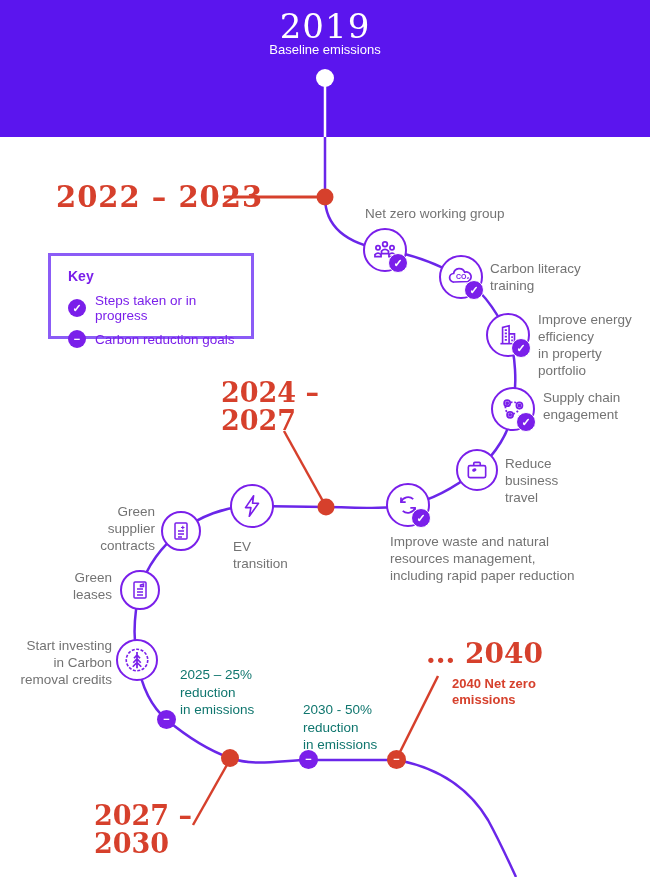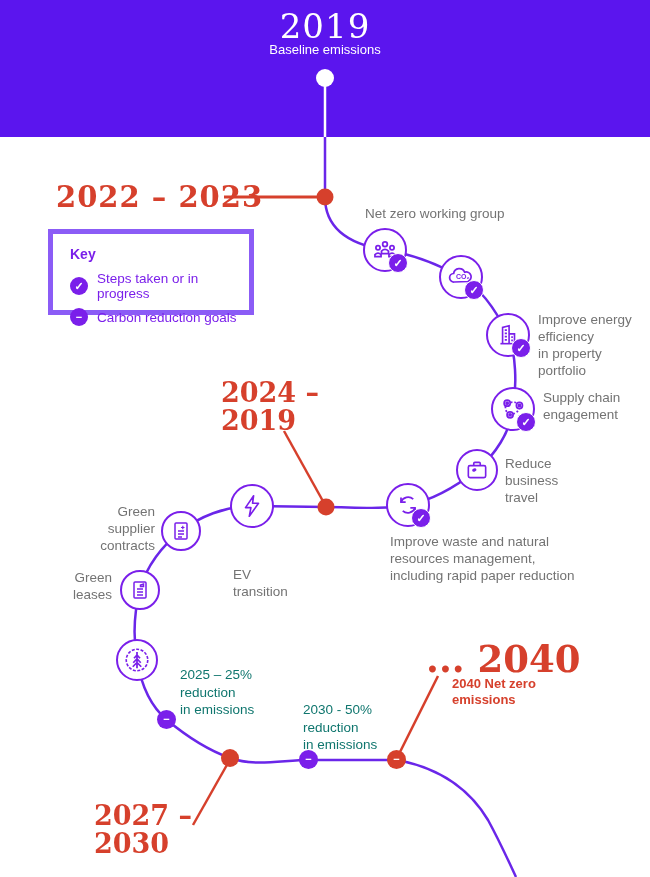--- a/index.html
+++ b/index.html
@@ -21,25 +21,25 @@
   .badge.floating{width:19px;height:19px;}
   .badge.red{background:#d6402c;}
 
   .label{position:absolute;color:#737373;font-size:13.5px;line-height:1.26;white-space:pre-line;}
   .label.right{text-align:right;}
   .goal{position:absolute;color:#0f766e;font-size:13.5px;font-weight:normal;line-height:1.3;white-space:pre-line;}
   .period{position:absolute;color:#d6402c;font-family:"DejaVu Serif",serif;font-weight:bold;white-space:pre-line;}
   .p-2022{left:47px;top:180px;font-size:29px;letter-spacing:1px;margin-left:9px;}
   .p-2024{left:221px;top:379px;font-size:27px;line-height:1.05;}
   .p-2027{left:94px;top:802px;font-size:27px;line-height:1.05;}
-  .p-2040{left:426px;top:637px;font-size:37px;}
+  .p-2040{left:426px;top:637px;font-size:28px;}
   .netzero-note{position:absolute;left:452px;top:676px;color:#d6402c;font-size:13px;font-weight:bold;
     line-height:1.25;white-space:pre-line;}
 
-  .keybox{position:absolute;left:48px;top:229px;width:206px;height:86px;border:5px solid #8b5cf6;
+  .keybox{position:absolute;left:48px;top:253px;width:206px;height:86px;border:3px solid #8b5cf6;
     background:#ffffff;box-sizing:border-box;padding:12px 0 0 17px;}
   .key-title{color:#7a1fea;font-weight:bold;font-size:14px;margin-bottom:9px;}
   .key-item{display:flex;align-items:center;gap:9px;margin-bottom:7px;color:#7a1fea;font-size:13.5px;}
   .key-badge{position:static;flex:0 0 auto;}
 
   .icon svg{display:block;}
 </style>
 </head>
 <body>
 
@@ -194,50 +194,55 @@
         <path d="M12,5.5 V18.5 M12,8 L9.6,10.6 M12,8 L14.4,10.6 M12,11 L9,14.2 M12,11 L15,14.2 M12,14 L8.6,17.4 M12,14 L15.4,17.4" stroke-width="1.4"></path>
       </svg>
     </span>
   </div>
 
   <div class="badge floating" style="left:157px;top:710px;">−</div>
   <div class="badge floating" style="left:299px;top:750px;">−</div>
   <div class="badge floating red" style="left:387px;top:750px;">−</div>
 
   <div class="label" style="left:365px;top:205px;">Net zero working group</div>
+  <div class="label" style="left:490px;top:260px;">Carbon literacy
+training</div>
   <div class="label" style="left:538px;top:311px;">Improve energy
 efficiency
 in property
 portfolio</div>
   <div class="label" style="left:543px;top:389px;">Supply chain
 engagement</div>
   <div class="label" style="left:505px;top:455px;">Reduce
 business
 travel</div>
   <div class="label" style="left:390px;top:533px;">Improve waste and natural
 resources management,
 including rapid paper reduction</div>
-  <div class="label" style="left:233px;top:538px;margin-top:28px;">EV
+  <div class="label" style="left:233px;top:538px;">EV
 transition</div>
   <div class="label right" style="left:55px;top:503px;width:100px;">Green
 supplier
 contracts</div>
   <div class="label right" style="left:30px;top:569px;width:82px;">Green
 leases</div>
+  <div class="label right" style="left:5px;top:637px;width:107px;">Start investing
+in Carbon
+removal credits</div>
 
   <div class="goal" style="left:180px;top:666px;">2025 – 25%
 reduction
 in emissions</div>
   <div class="goal" style="left:303px;top:701px;">2030 - 50%
 reduction
 in emissions</div>
 
   <div class="period p-2022">2022 – 2023</div>
   <div class="period p-2024">2024 –
-2019</div>
+2027</div>
   <div class="period p-2027">2027 –
 2030</div>
   <div class="period p-2040">... 2040</div>
   <div class="netzero-note">2040 Net zero
 emissions</div>
 
   <div class="keybox">
     <div class="key-title">Key</div>
     <div class="key-item">
       <span class="badge key-badge">✓</span>

